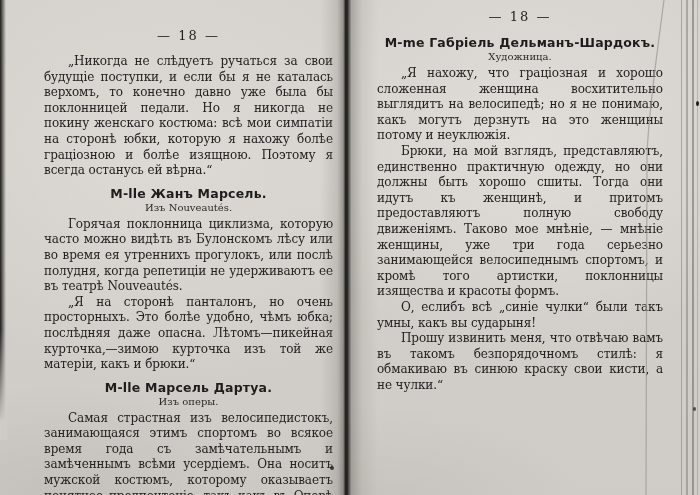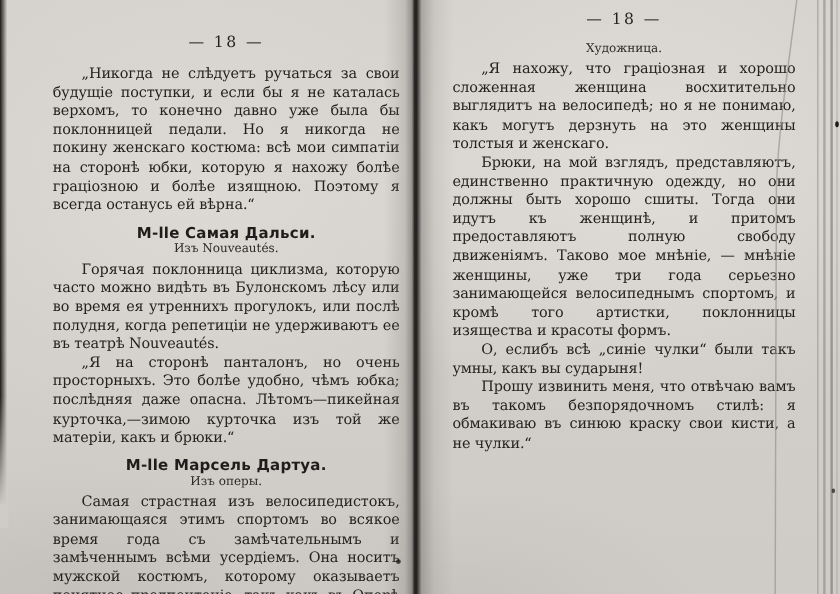--- a/index.html
+++ b/index.html
@@ -73,38 +73,39 @@
 </style>
 </head>
 <body>
 
 <div class="book">
 
   <div class="page page-left">
     <div class="page-num">— 18 —</div>
     <p class="body">„Никогда не слѣдуетъ ручаться за свои будущіе поступки, и если бы я не каталась верхомъ, то конечно давно уже была бы поклонницей педали. Но я никогда не покину женскаго костюма: всѣ мои симпатіи на сторонѣ юбки, которую я нахожу болѣе граціозною и болѣе изящною. Поэтому я всегда останусь ей вѣрна.“</p>
     <div class="sec-head">
-      <div class="sec-title">M-lle Самая Дальси.</div>
+      <div class="sec-title">M-lle Жанъ Марсель.</div>
       <div class="sec-sub">Изъ Nouveautés.</div>
     </div>
     <p class="body">Горячая поклонница циклизма, которую часто можно видѣть въ Булонскомъ лѣсу или во время ея утреннихъ прогулокъ, или послѣ полудня, когда репетиціи не удерживаютъ ее въ театрѣ Nouveautés.</p>
     <p class="body">„Я на сторонѣ панталонъ, но очень просторныхъ. Это болѣе удобно, чѣмъ юбка; послѣдняя даже опасна. Лѣтомъ—пикейная курточка,—зимою курточка изъ той же матеріи, какъ и брюки.“</p>
     <div class="sec-head">
       <div class="sec-title">M-lle Марсель Дартуа.</div>
       <div class="sec-sub">Изъ оперы.</div>
     </div>
     <p class="body">Самая страстная изъ велосипедистокъ, занимающаяся этимъ спортомъ во всякое время года съ замѣчательнымъ и замѣченнымъ всѣми усердіемъ. Она носитъ мужской костюмъ, которому оказываетъ понятное предпочтеніе, такъ какъ въ Оперѣ поетъ преимущественно партіи юношей.</p>
   </div>
 
   <div class="page page-right">
     <div class="page-num">— 18 —</div>
     <div class="sec-head">
+      <div class="sec-title">M-me Габріель Дельманъ-Шардокъ.</div>
       <div class="sec-sub">Художница.</div>
     </div>
-    <p class="body">„Я нахожу, что граціозная и хорошо сложенная женщина восхитительно выглядитъ на велосипедѣ; но я не понимаю, какъ могутъ дерзнуть на это женщины толстыя и женскаго.</p>
+    <p class="body">„Я нахожу, что граціозная и хорошо сложенная женщина восхитительно выглядитъ на велосипедѣ; но я не понимаю, какъ могутъ дерзнуть на это женщины потому и неуклюжія.</p>
     <p class="body">Брюки, на мой взглядъ, представляютъ, единственно практичную одежду, но они должны быть хорошо сшиты. Тогда они идутъ къ женщинѣ, и притомъ предоставляютъ полную свободу движеніямъ. Таково мое мнѣніе, — мнѣніе женщины, уже три года серьезно занимающейся велосипеднымъ спортомъ, и кромѣ того артистки, поклонницы изящества и красоты формъ.</p>
     <p class="body">О, еслибъ всѣ „синіе чулки“ были такъ умны, какъ вы сударыня!</p>
     <p class="body">Прошу извинить меня, что отвѣчаю вамъ въ такомъ безпорядочномъ стилѣ: я обмакиваю въ синюю краску свои кисти, а не чулки.“</p>
 
   </div>
 
   <div class="gutter"></div>
   <div class="edge-left"></div>
   <div class="edge-left-fade"></div>
   <div class="streak s1"></div>

